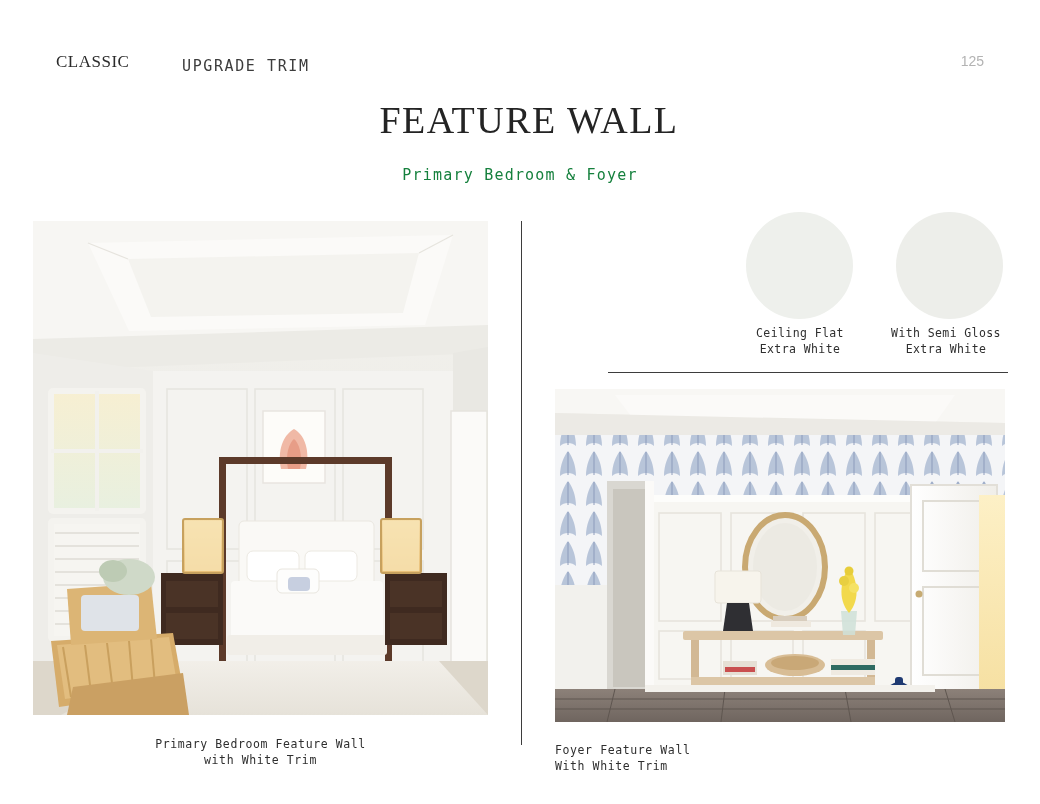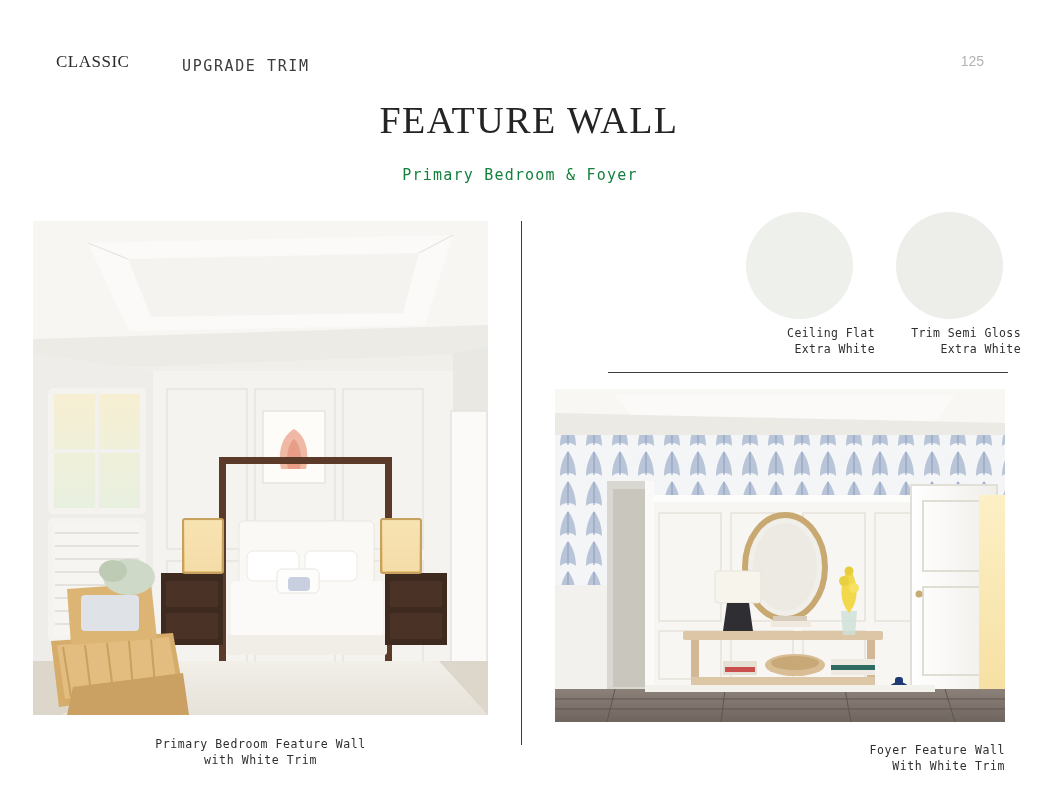--- a/index.html
+++ b/index.html
@@ -135,21 +135,21 @@
     position: absolute;
     left: 733px;
     top: 325px;
     width: 280px;
     height: 40px;
   }
   .swatch-label {
     position: absolute;
     top: 0;
     width: 150px;
-    text-align: right;
+    text-align: center;
     font-family: "DejaVu Sans Mono", monospace;
     font-size: 11.5px;
     line-height: 16px;
     letter-spacing: 0.4px;
     color: #2f2f2f;
   }
   .swatch-label.l1 { left: -8px; }
   .swatch-label.l2 { left: 138px; }
 
   .h-rule {
@@ -169,21 +169,21 @@
     width: 450px;
     height: 333px;
     overflow: hidden;
     background: #eceae4;
   }
   .right-caption {
     position: absolute;
     left: 555px;
     top: 742px;
     width: 450px;
-    text-align: right;
+    text-align: left;
     font-family: "DejaVu Sans Mono", monospace;
     font-size: 11.5px;
     line-height: 16px;
     letter-spacing: 0.6px;
     color: #2f2f2f;
   }
 
   .fig-svg { display: block; width: 100%; height: 100%; }
 </style>
 </head>
@@ -321,21 +321,21 @@
   <div class="swatch s1" style="background: rgb(238, 240, 236);"></div>
   <div class="swatch s2" style="background: rgb(237, 238, 234);"></div>
 </div>
 
 <div class="swatch-labels">
   <div class="swatch-label l1">
     <div>Ceiling Flat</div>
     <div>Extra White</div>
   </div>
   <div class="swatch-label l2">
-    <div>Trim Semi Gloss</div>
+    <div>With Semi Gloss</div>
     <div>Extra White</div>
   </div>
 </div>
 
 <div class="h-rule"></div>
 
 <div class="right-figure">
   <svg class="fig-svg" viewBox="0 0 450 333" preserveAspectRatio="xMidYMid slice">
     <defs>
       <linearGradient id="rfFloor" x1="0" y1="0" x2="0" y2="1">

